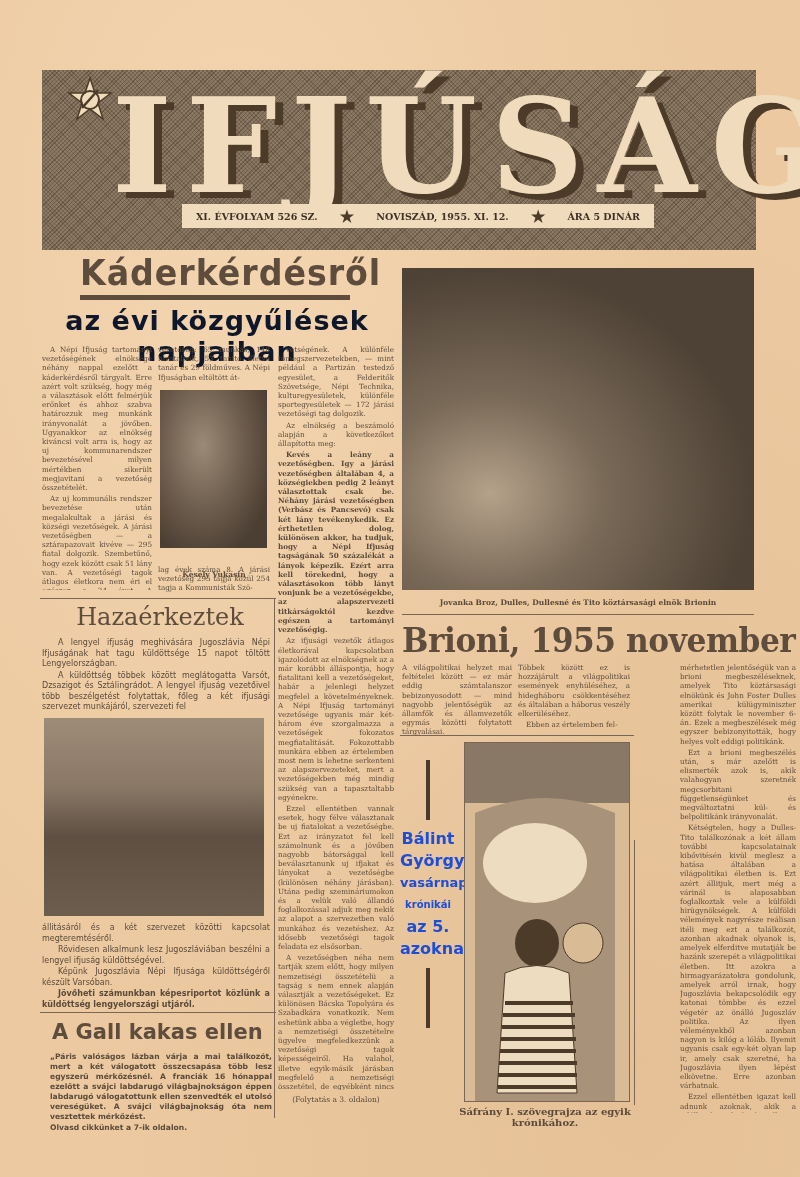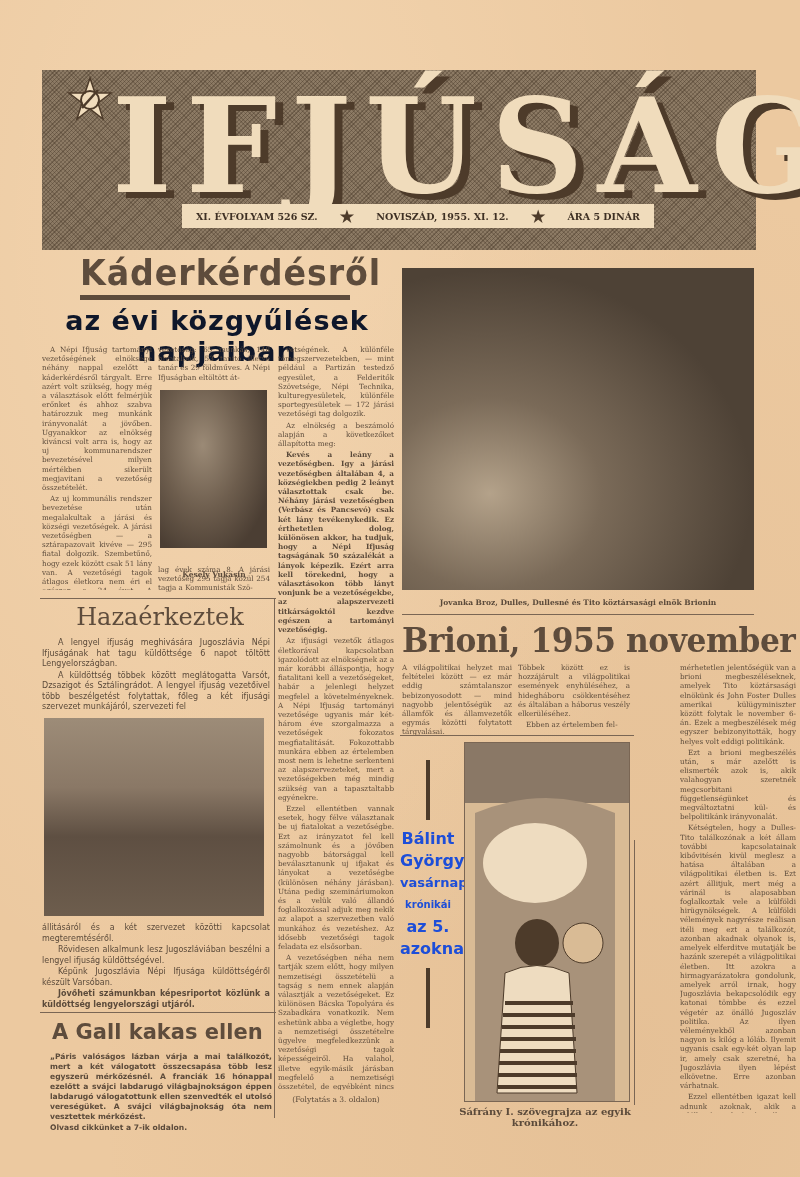--- a/index.html
+++ b/index.html
@@ -130,21 +130,21 @@
 <div class="abs caption" style="left:278px; top:1095px; width:116px; font-weight:normal;">(Folytatás a 3. oldalon)</div>
 
 <div class="abs vline" style="left:274px; top:598px; height:520px;"></div>
 <div class="abs hline" style="left:40px; top:598px; width:236px;"></div>
 
 <div class="abs photo" style="left:402px; top:268px; width:352px; height:322px; background-image: radial-gradient(ellipse at 25% 70%, #b4a28a 0, #7a6a58 30%, #4e4236 70%), none;"></div>
 <div class="abs caption" style="left:402px; top:598px; width:352px;text-align:center;">Jovanka Broz, Dulles, Dullesné és Tito köztársasági elnök Brionin</div>
 
 <div class="abs h-haza">Hazaérkeztek</div>
 <div class="abs sans-col" style="left:42px; top:638px; width:228px;">
-  <p>A lengyel ifjuság meghivására Jugoszlávia Népi Ifjuságának hat tagu küldöttsége 6 napot töltött Lengyelországban.</p>
+  <p>A lengyel ifjuság meghivására Jugoszlávia Népi Ifjuságának hat tagu küldöttsége 15 napot töltött Lengyelországban.</p>
   <p>A küldöttség többek között meglátogatta Varsót, Dzsazigot és Sztálingrádot. A lengyel ifjuság vezetőivel több beszélgetést folytattak, főleg a két ifjusági szervezet munkájáról, szervezeti fel</p>
 </div>
 <div class="abs photo" style="left:44px; top:718px; width:220px; height:198px; background-image: linear-gradient(180deg, #9d8c78 0, #8a7866 35%, #5e4f42 60%, #6d5d4d 100%);"></div>
 <div class="abs sans-col" style="left:42px; top:923px; width:228px;">
   <p style="text-indent:0">állitásáról és a két szervezet közötti kapcsolat megteremtéséről.</p>
   <p>Rövidesen alkalmunk lesz Jugoszláviában beszélni a lengyel ifjuság küldöttségével.</p>
   <p>Képünk Jugoszlávia Népi Ifjusága küldöttségéről készült Varsóban.</p>
   <p class="b">Jövőheti számunkban képesriportot közlünk a küldöttség lengyelországi utjáról.</p>
 </div>
 <div class="abs hline" style="left:40px; top:1012px; width:236px;"></div>

